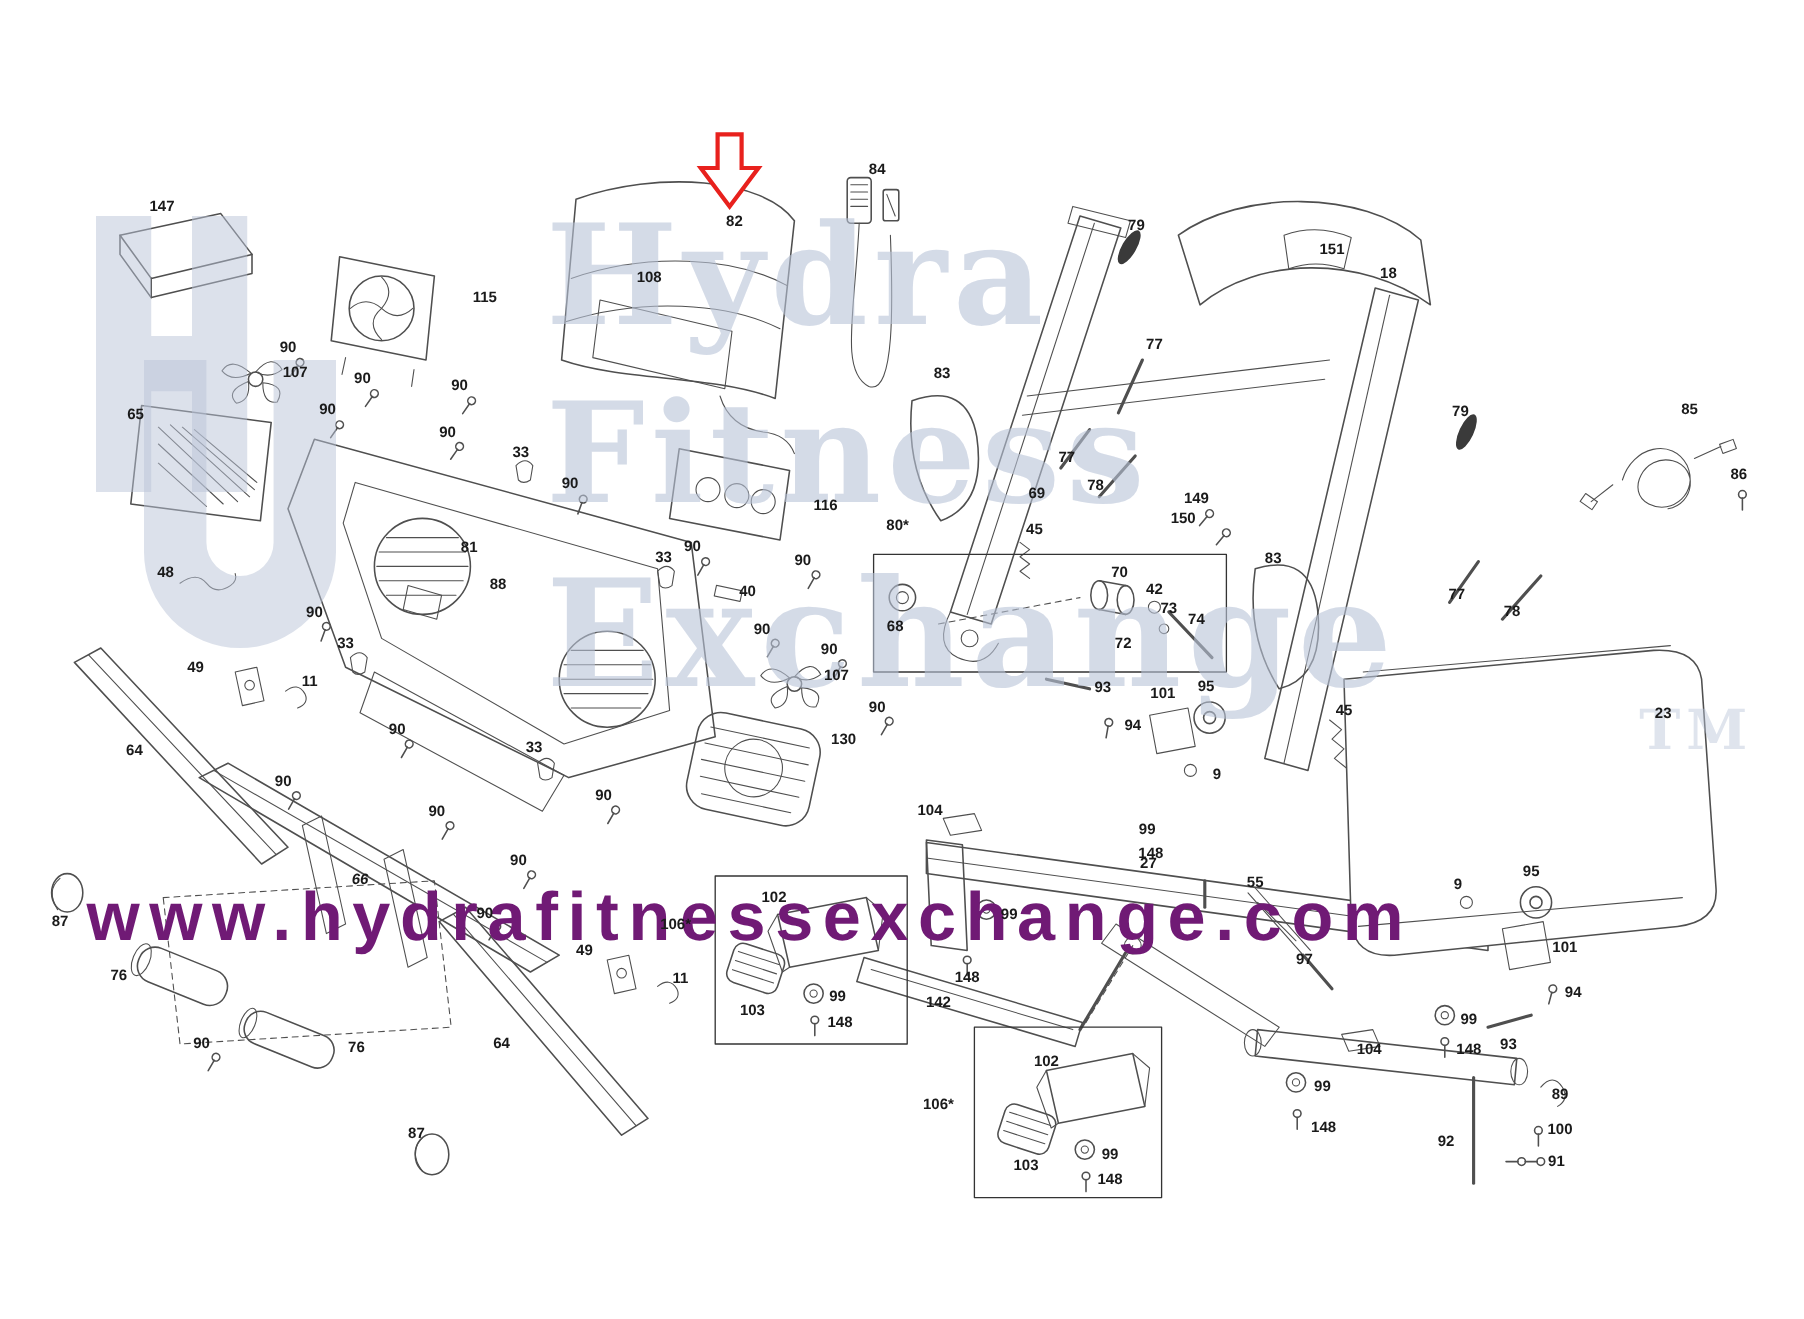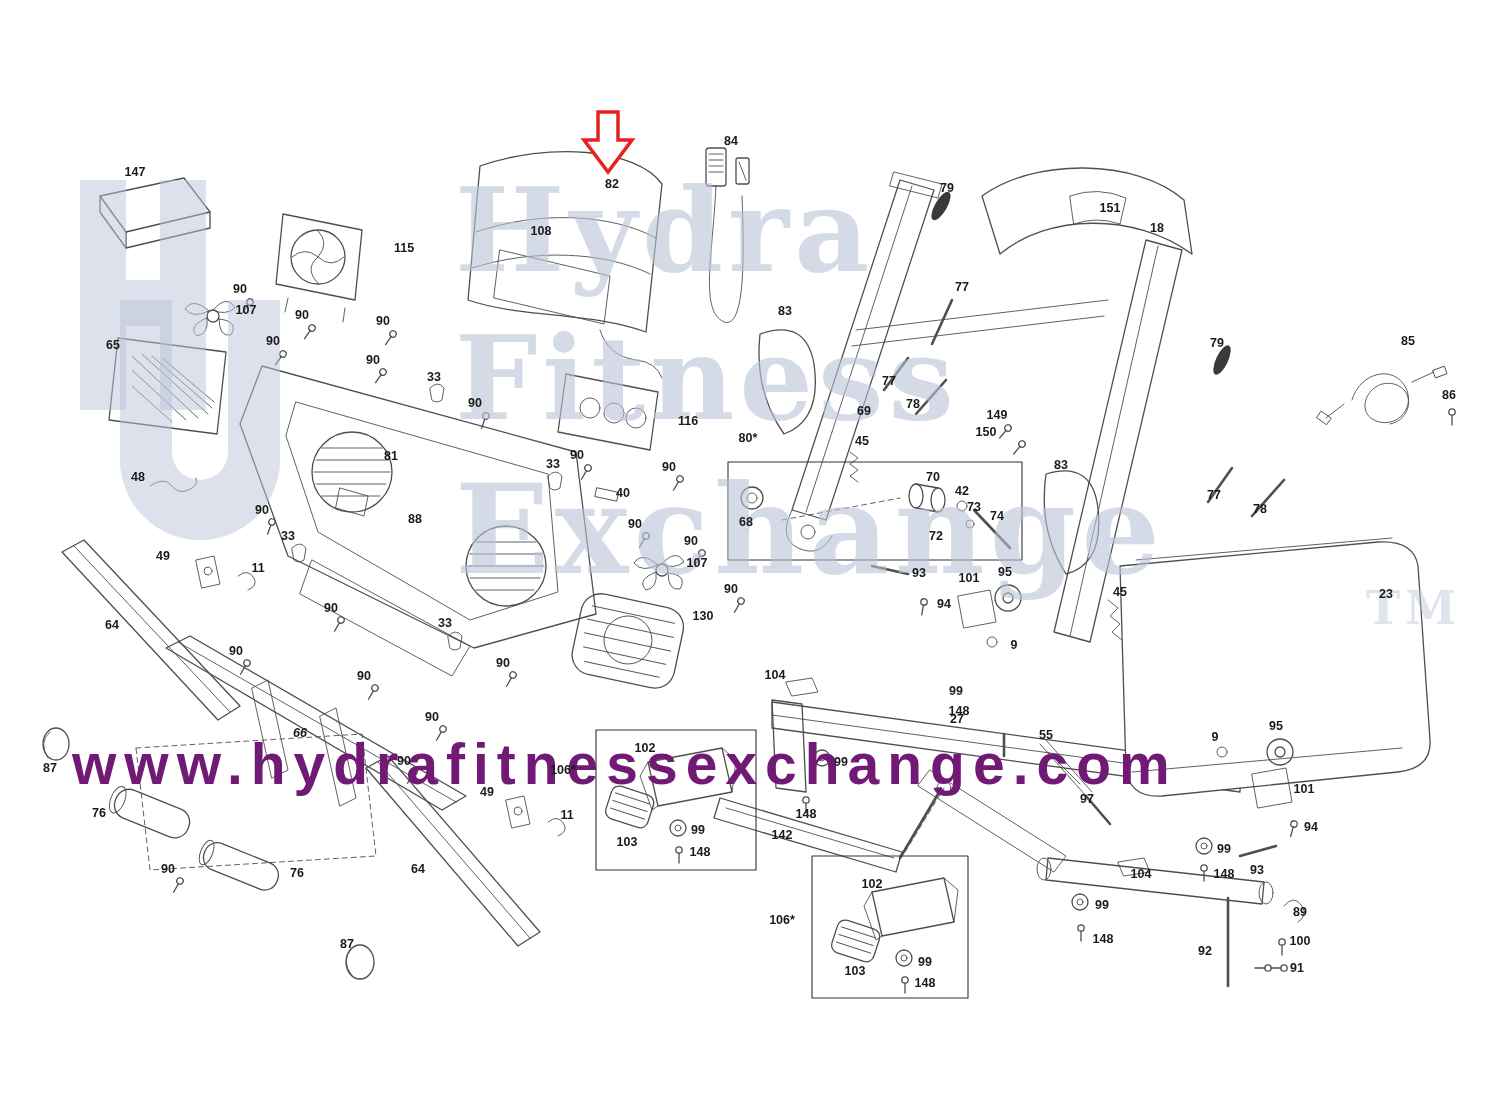--- a/index.html
+++ b/index.html
@@ -315,21 +315,21 @@
       <div class="part-label" style="left: 383px; top: 321px;">90</div>
       <div class="part-label" style="left: 113px; top: 345px;">65</div>
       <div class="part-label" style="left: 273px; top: 341px;">90</div>
       <div class="part-label" style="left: 373px; top: 360px;">90</div>
       <div class="part-label" style="left: 434px; top: 377px;">33</div>
       <div class="part-label" style="left: 475px; top: 403px;">90</div>
       <div class="part-label" style="left: 138px; top: 477px;">48</div>
       <div class="part-label" style="left: 262px; top: 510px;">90</div>
       <div class="part-label" style="left: 288px; top: 536px;">33</div>
       <div class="part-label" style="left: 391px; top: 456px;">81</div>
-      <div class="part-label" style="left: 415px; top: 487px; margin-top: 32px;">88</div>
+      <div class="part-label" style="left: 415px; top: 487px;">88</div>
       <div class="part-label" style="left: 163px; top: 556px;">49</div>
       <div class="part-label" style="left: 258px; top: 568px;">11</div>
       <div class="part-label" style="left: 112px; top: 625px;">64</div>
       <div class="part-label" style="left: 331px; top: 608px;">90</div>
       <div class="part-label" style="left: 445px; top: 623px;">33</div>
       <div class="part-label" style="left: 236px; top: 651px;">90</div>
       <div class="part-label" style="left: 364px; top: 676px;">90</div>
       <div class="part-label" style="left: 300px; top: 733px; font-style: italic;">66</div>
       <div class="part-label" style="left: 432px; top: 717px;">90</div>
       <div class="part-label" style="left: 404px; top: 761px;">90</div>

